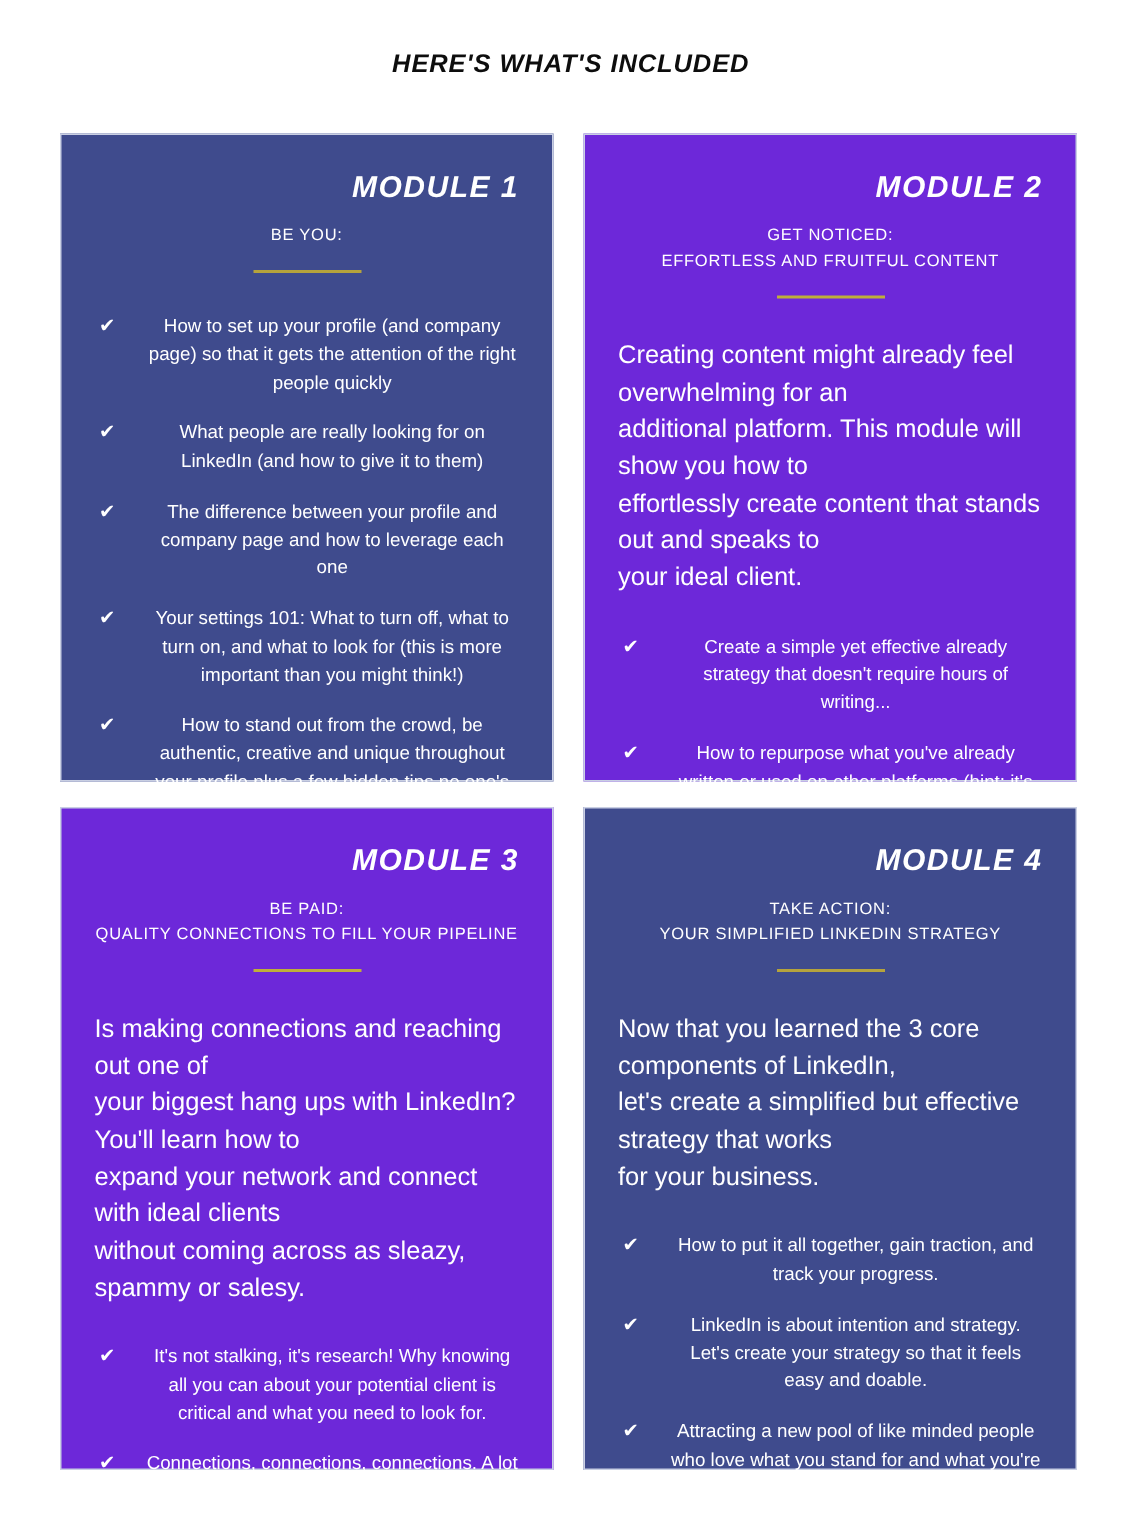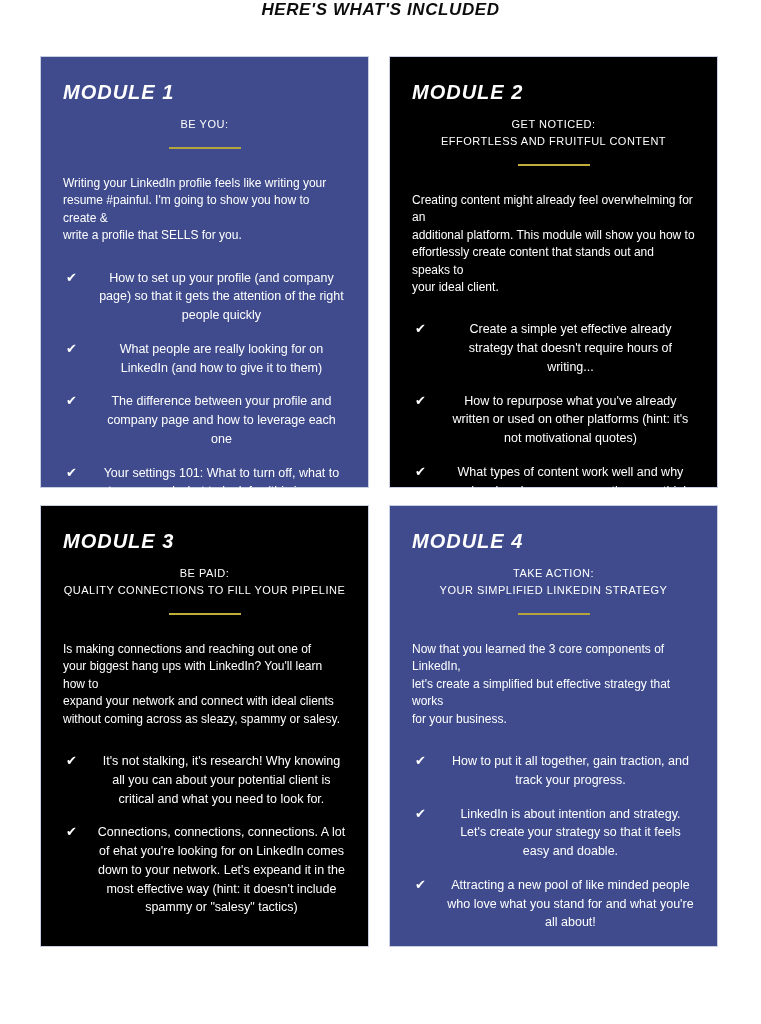--- a/index.html
+++ b/index.html
@@ -5,20 +5,21 @@
   * { margin: 0; padding: 0; box-sizing: border-box; }
   html, body { background: #ffffff; }
   body {
     width: 761px;
     height: 1024px;
     margin: 0 auto;
     font-family: "Liberation Sans", "DejaVu Sans", sans-serif;
     overflow: hidden;
   }
   .page-title {
+    padding-top: 33px;
     text-align: center;
     font-size: 17px;
     font-weight: 700;
     font-style: italic;
     letter-spacing: 0.6px;
     color: #0d0d0d;
   }
   .grid {
     margin: 36px 43px 0 40px;
     display: grid;
@@ -26,23 +27,23 @@
     grid-template-rows: 432px 442px;
     column-gap: 20px;
     row-gap: 17px;
   }
   .card {
     color: #ffffff;
     padding: 24px 22px 18px 22px;
     border: 1px solid #c9cfe3;
   }
   .card.purple { background: #3f4b8d; }
-  .card.navy   { background: #000000; }
+  .card.navy   { background: #6d28d9; }
   .card-title {
-    text-align: left;
+    text-align: right;
     font-size: 20px;
     font-weight: 700;
     font-style: italic;
     letter-spacing: 1px;
     margin-bottom: 12px;
   }
   .card-subtitle {
     text-align: center;
     font-size: 11px;
     letter-spacing: 0.5px;
@@ -51,21 +52,21 @@
   }
   .card-subtitle span { display: block; }
   .divider {
     width: 72px;
     height: 2px;
     margin: 0 auto 26px auto;
   }
   .purple .divider { background: #b5a33c; }
   .navy   .divider { background: #bfae3a; }
   .intro {
-    font-size: 12px;
+    font-size: 17px;
     line-height: 1.45;
     margin-bottom: 24px;
     white-space: pre-line;
   }
   .checklist {
     list-style: none;
   }
   .check-item {
     display: flex;
     align-items: flex-start;
@@ -90,23 +91,20 @@
 <h1 class="page-title">HERE'S WHAT'S INCLUDED</h1>
 
 <div class="grid">
 
   <section class="card purple">
     <h2 class="card-title">MODULE 1</h2>
     <p class="card-subtitle">
       <span>BE YOU:</span>
     </p>
     <div class="divider"></div>
-    <p class="intro">Writing your LinkedIn profile feels like writing your
-resume #painful. I'm going to show you how to create &amp;
-write a profile that SELLS for you.</p>
     <ul class="checklist">
       <li class="check-item">
         <span class="check">✔</span>
         <span class="check-text">How to set up your profile (and company page) so that it gets the attention of the right people quickly</span>
       </li>
       <li class="check-item">
         <span class="check">✔</span>
         <span class="check-text">What people are really looking for on LinkedIn (and how to give it to them)</span>
       </li>
       <li class="check-item">

